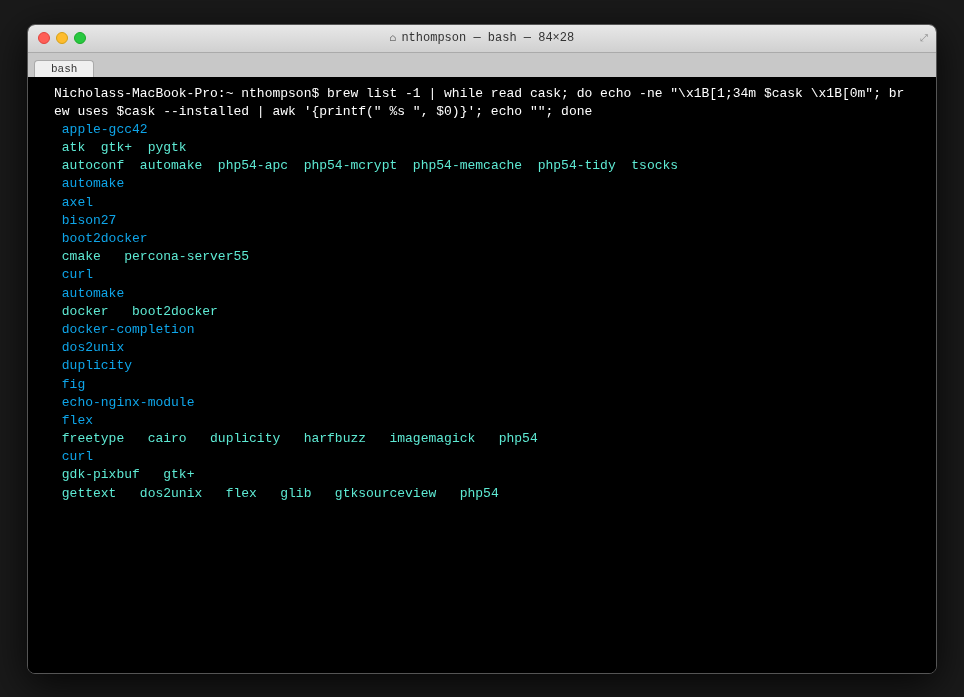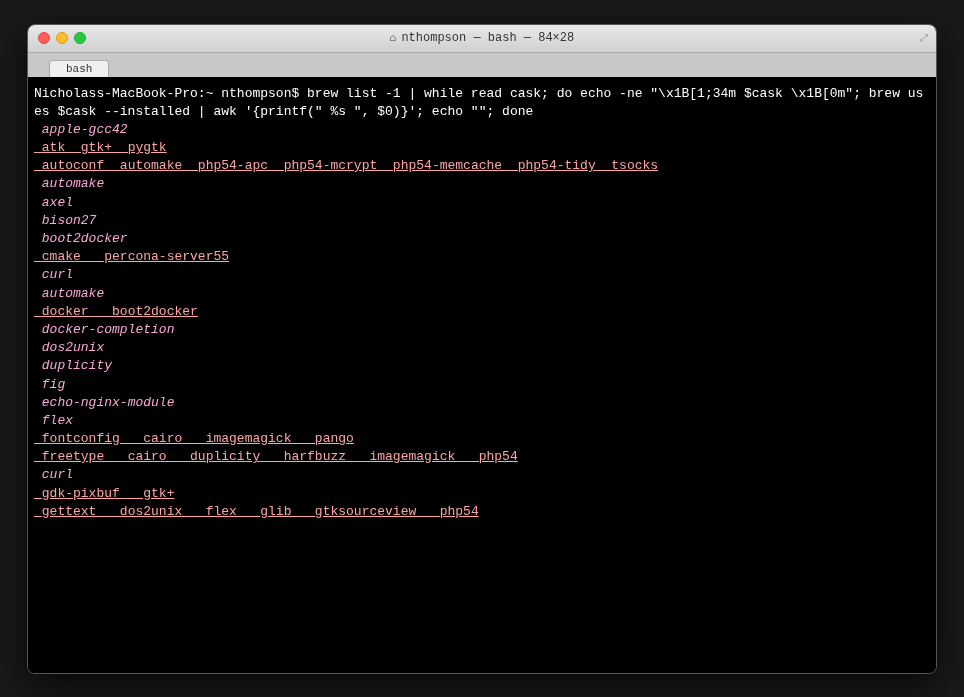--- a/index.html
+++ b/index.html
@@ -88,51 +88,51 @@
       transform: translateY(-50%);
       font-size: 10px;
       color: #888;
     }
 
     .tab-bar {
       background: #c8c8c8;
       height: 24px;
       display: flex;
       align-items: flex-end;
-      padding-left: 21px;
+      padding-left: 6px;
     }
 
     .tab {
       background: #f0f0f0;
       border: 1px solid #aaa;
       border-bottom: none;
       border-radius: 4px 4px 0 0;
       padding: 2px 16px;
       font-size: 11px;
       color: #333;
       cursor: pointer;
     }
 
     .terminal-content {
       background: #000000;
-      padding: 8px 6px;
+      padding: 8px 26px;
       height: calc(100% - 52px);
       overflow-y: auto;
       font-size: 13px;
       line-height: 1.4;
       color: #00ff00;
     }
 
     .line {
       white-space: pre-wrap;
       word-break: break-all;
     }
 
-    .cyan { color: #f9a8d4; font-style: italic; }
-    .green { color: #fca5a5; text-decoration: underline; }
+    .cyan { color: #0ea5e9; }
+    .green { color: #5eead4; }
     .white { color: #ffffff; }
   </style>
 </head>
 <body>
 
 <div class="window">
   <div class="title-bar">
     <div class="traffic-lights">
       <div class="traffic-light close"></div>
       <div class="traffic-light minimize"></div>
@@ -159,19 +159,18 @@
       <div class="line green"> cmake   percona-server55</div>
       <div class="line cyan"> curl</div>
       <div class="line cyan"> automake</div>
       <div class="line green"> docker   boot2docker</div>
       <div class="line cyan"> docker-completion</div>
       <div class="line cyan"> dos2unix</div>
       <div class="line cyan"> duplicity</div>
       <div class="line cyan"> fig</div>
       <div class="line cyan"> echo-nginx-module</div>
       <div class="line cyan"> flex</div>
-      <div class="line green"> fontconfig   cairo   imagemagick   pango</div>
       <div class="line green"> freetype   cairo   duplicity   harfbuzz   imagemagick   php54</div>
       <div class="line cyan"> curl</div>
       <div class="line green"> gdk-pixbuf   gtk+</div>
       <div class="line green"> gettext   dos2unix   flex   glib   gtksourceview   php54</div>
     </div>
 </div>
 
 </body></html>

